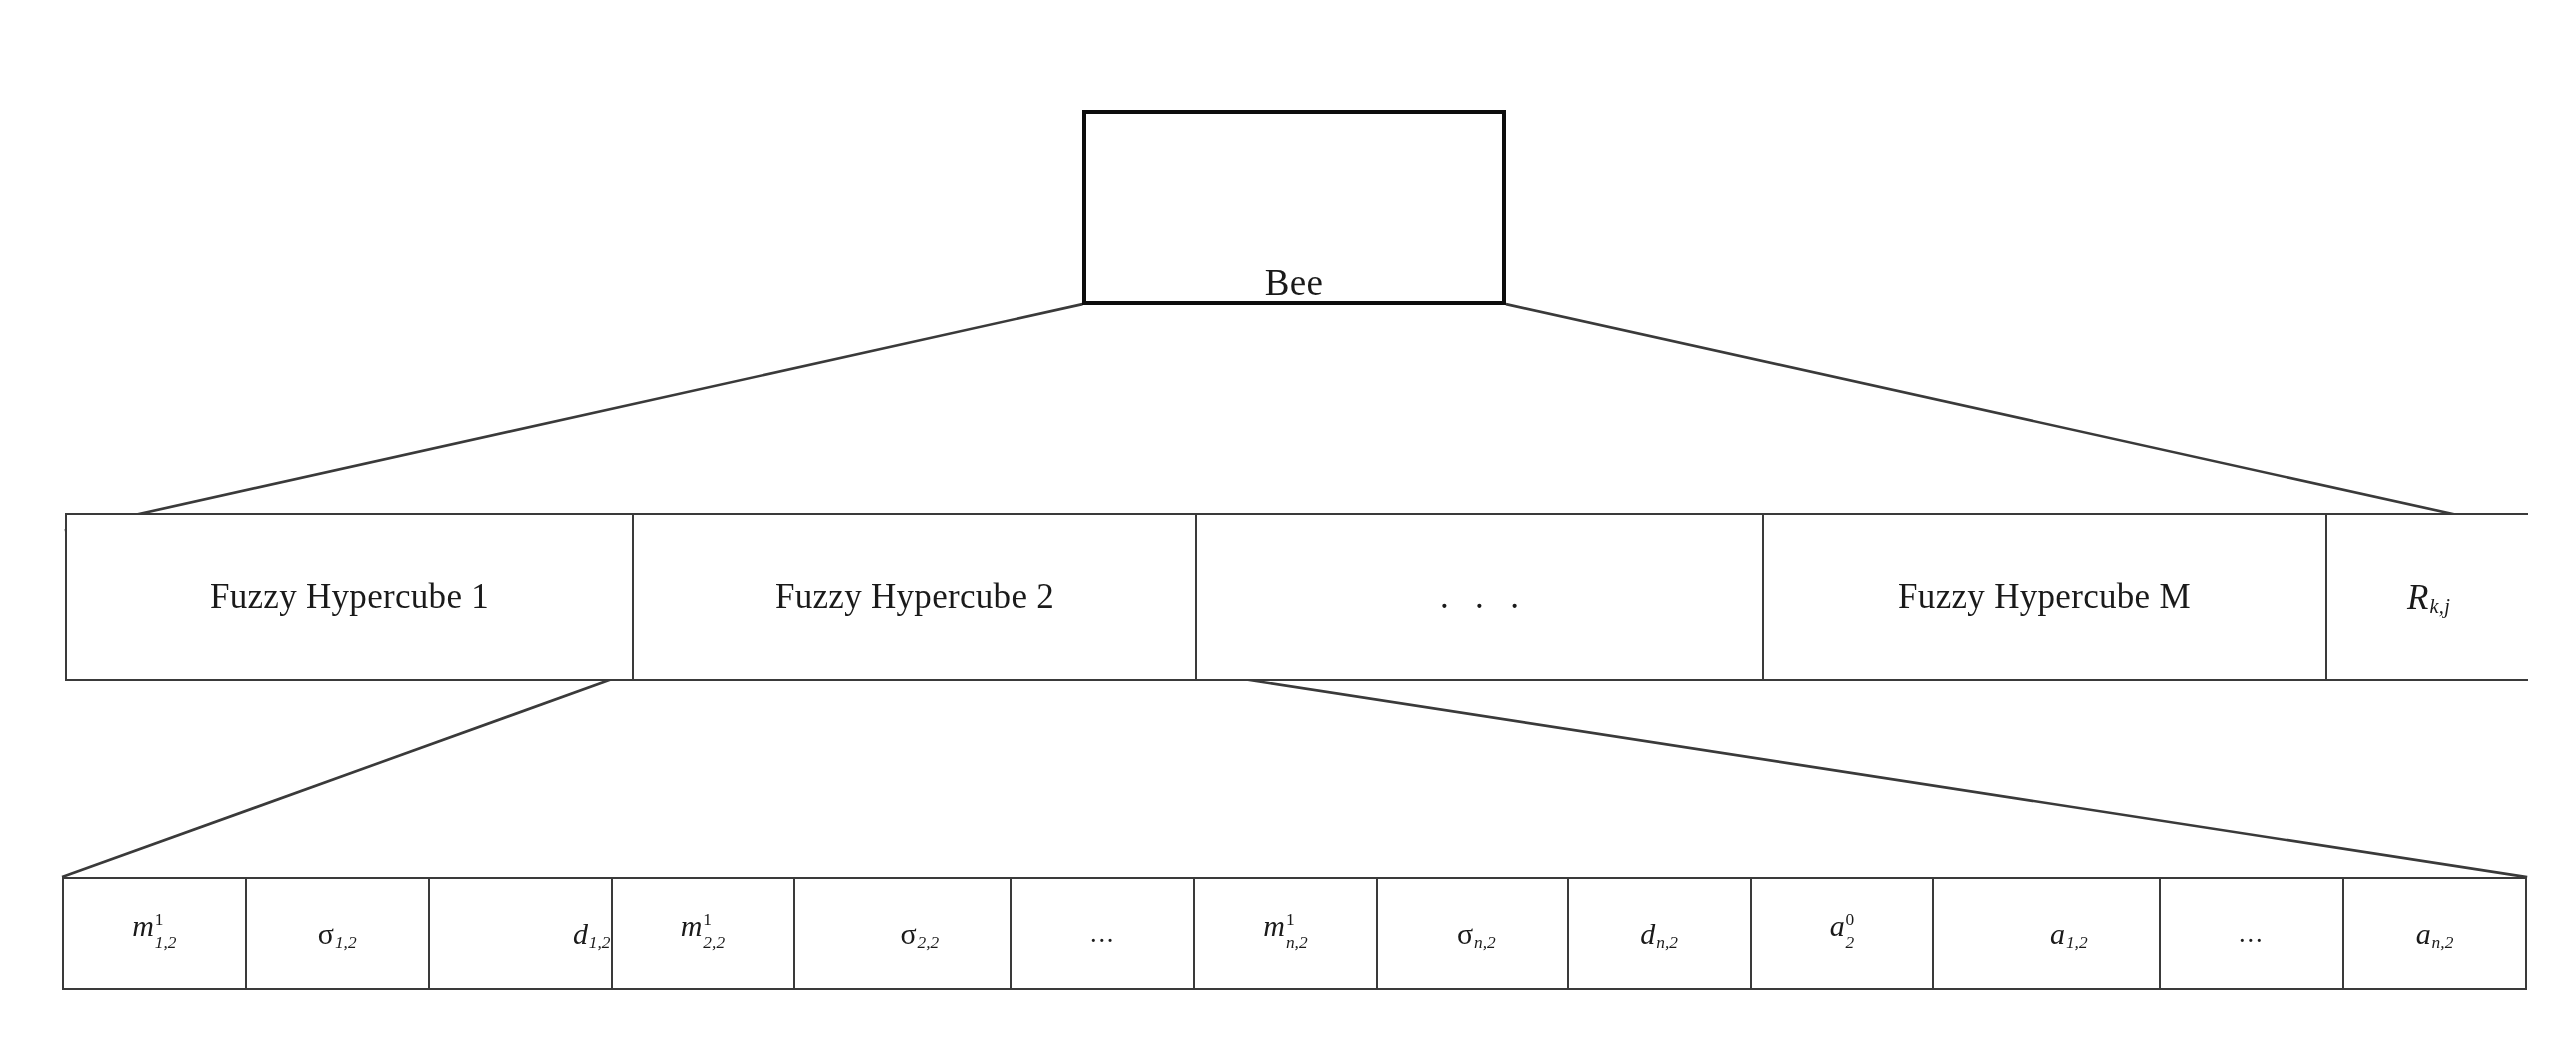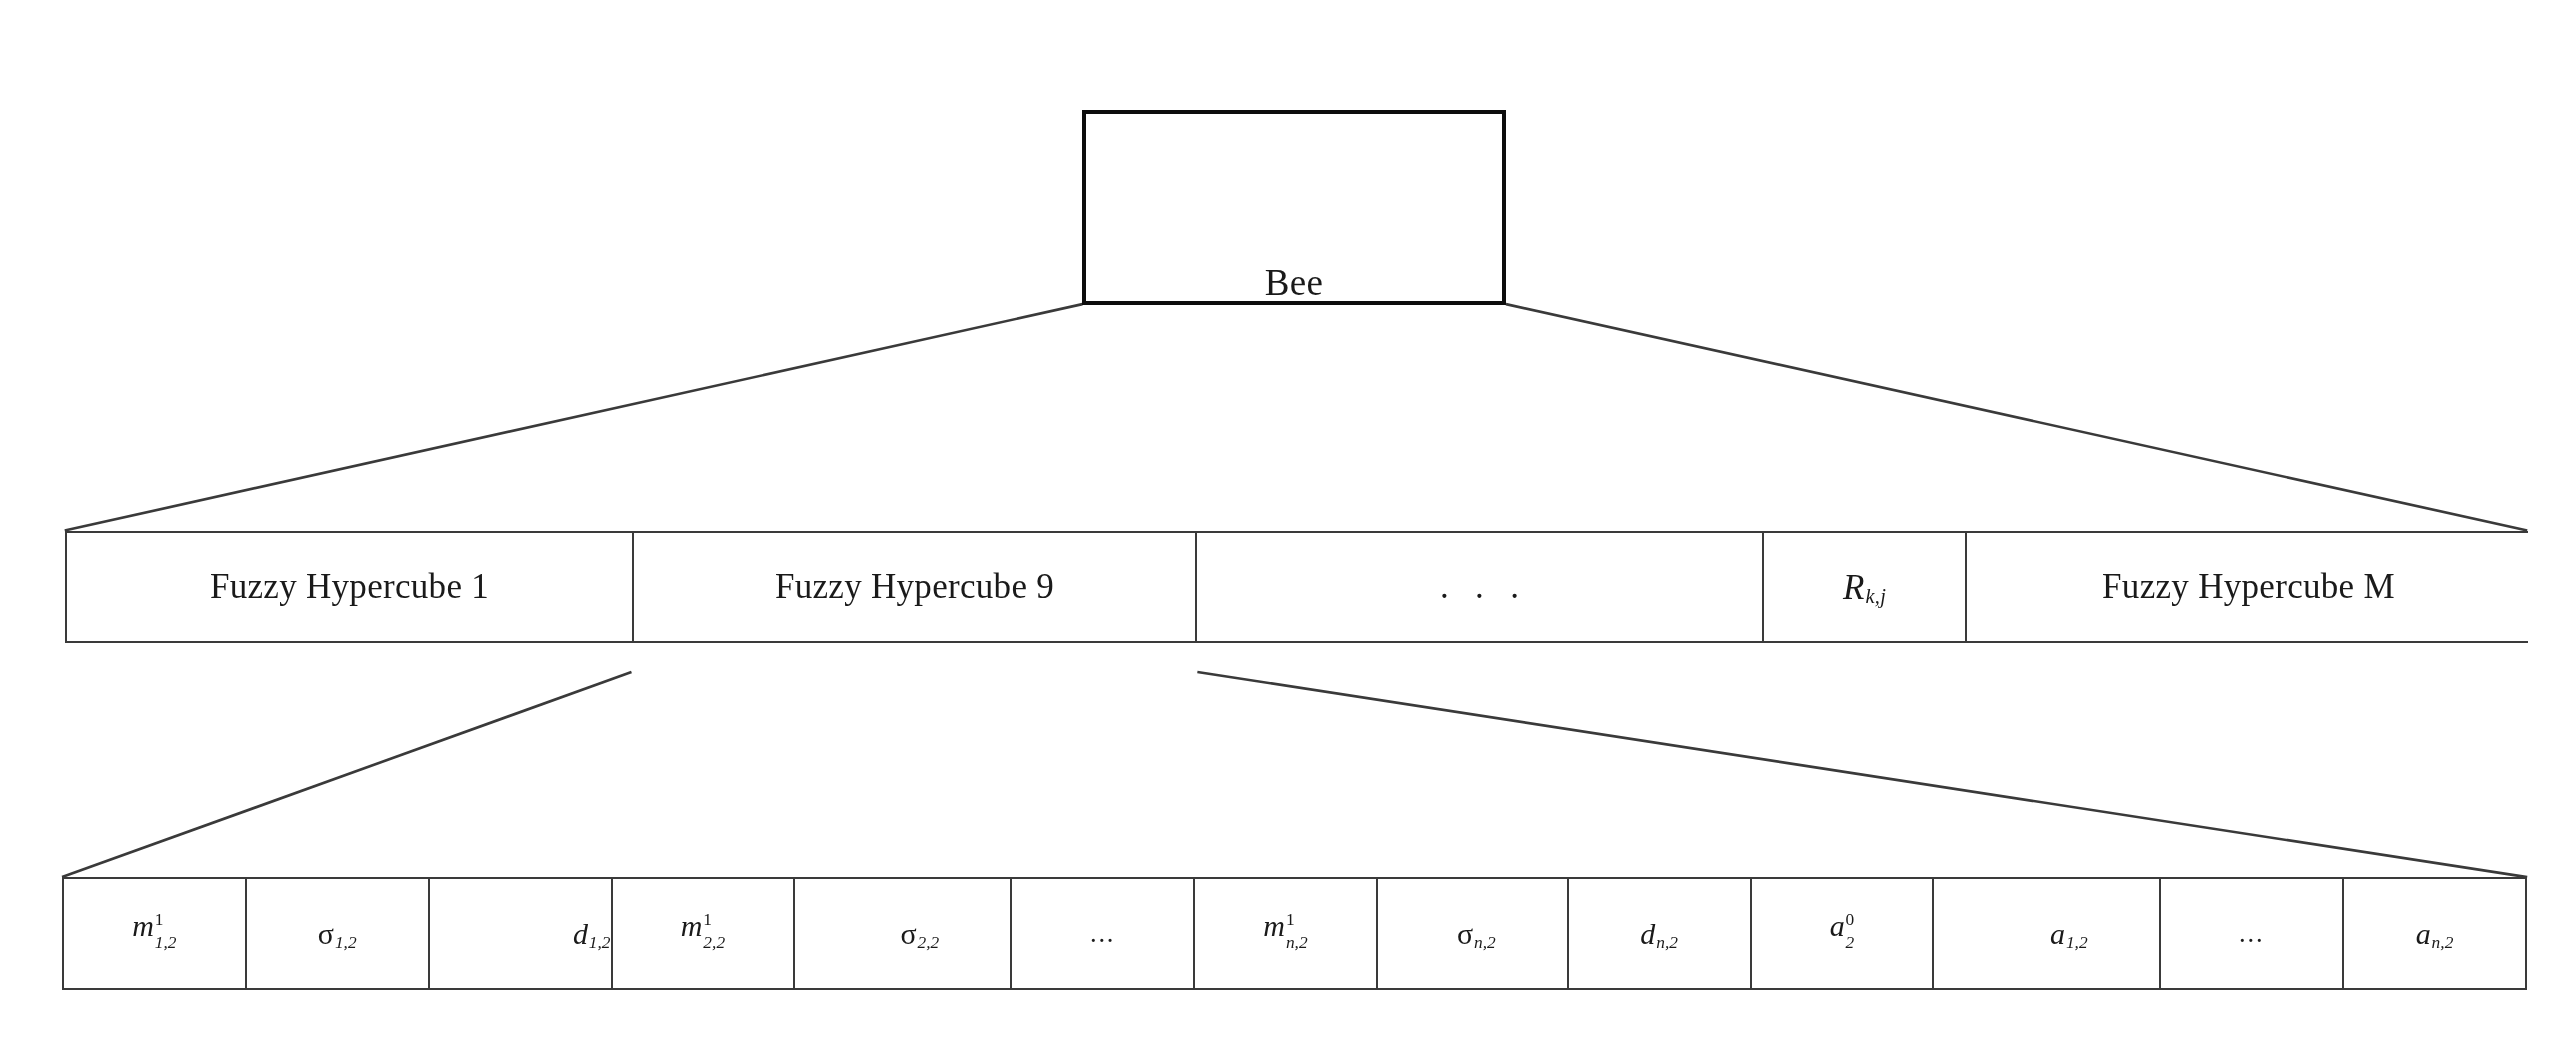--- a/index.html
+++ b/index.html
@@ -63,23 +63,23 @@
     justify-content: center;
     background: #ffffff;
     border-right: 2.7px solid #3a3a3a;
     overflow: hidden;
   }
   .band-cell:last-child { border-right: none; }
 
   
   #hypercube-row {
     left: 65px;
-    top: 531px;
+    top: 513px;
     width: 2463px;
-    height: 112px;
+    height: 168px;
     border: 2.7px solid #3a3a3a;
   }
   #hypercube-row .band-cell {
     font-size: 35px;
     letter-spacing: 0.3px;
   }
 
   
   #parameter-row {
     left: 62px;
@@ -160,30 +160,30 @@
 
   <div class="root-node">
     <span class="root-label">Bee</span>
   </div>
 
   <div class="band" id="hypercube-row">
       <div class="band-cell" style="flex: 0 0 567px; width: 567px;">
         <span>Fuzzy Hypercube 1</span>
       </div>
       <div class="band-cell" style="flex: 0 0 563px; width: 563px;">
-        <span>Fuzzy Hypercube 9</span>
+        <span>Fuzzy Hypercube 2</span>
       </div>
       <div class="band-cell" style="flex: 0 0 567px; width: 567px;">
         <span class="ellipsis-wide">. . .</span>
       </div>
+      <div class="band-cell" style="flex: 0 0 563px; width: 563px;">
+        <span>Fuzzy Hypercube M</span>
+      </div>
       <div class="band-cell" style="flex: 0 0 203px; width: 203px;">
         <span class="math"><span class="base">R</span><span class="sub-only">k,j</span></span>
-      </div>
-      <div class="band-cell" style="flex: 0 0 563px; width: 563px;">
-        <span>Fuzzy Hypercube M</span>
       </div>
     </div>
 
   <div class="band" id="parameter-row">
       <div class="band-cell" style="flex: 1 1 0px;">
         <span class="math"><span class="base">m</span><span class="scripts">
             <span class="sup">1</span>
             <span class="sub">1,2</span>
           </span></span>
       </div>

